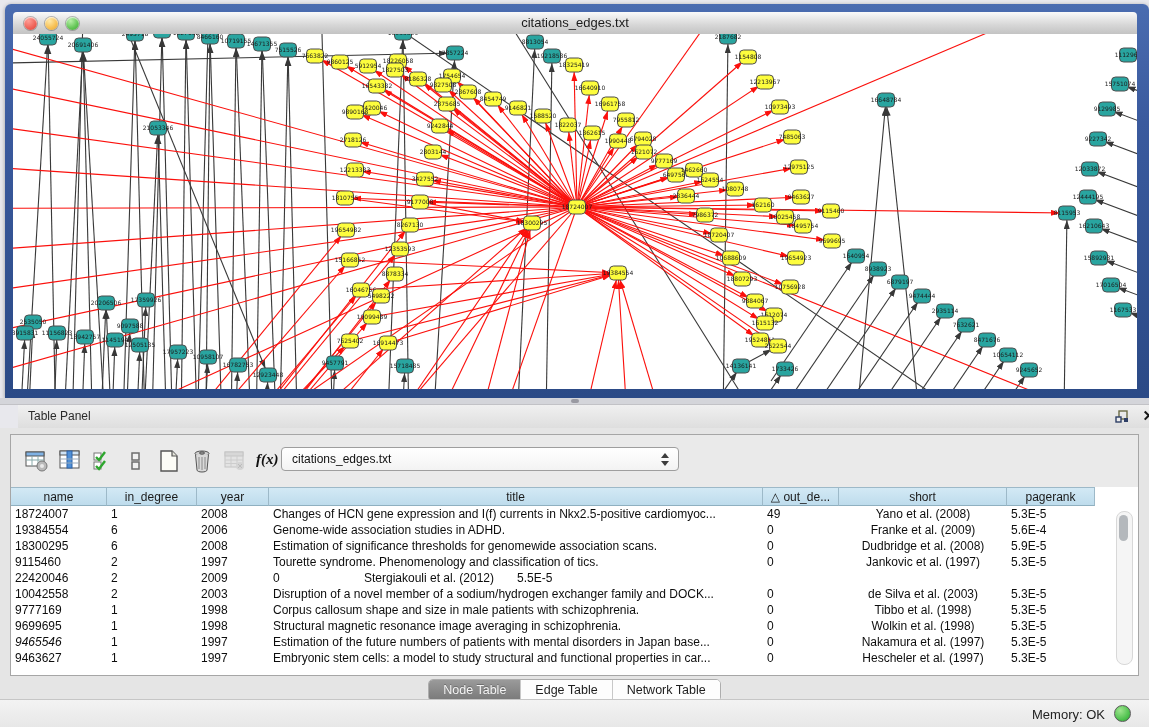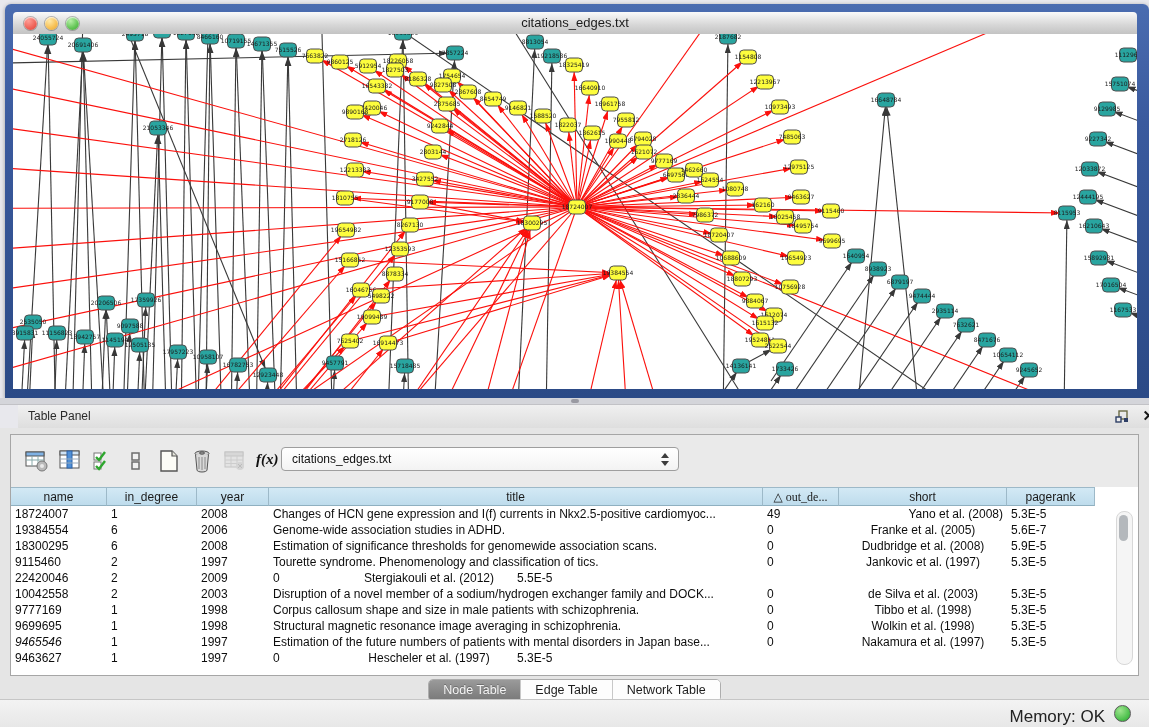--- a/index.html
+++ b/index.html
@@ -65,21 +65,21 @@
   .tabs-row{position:absolute;left:0;top:244px;width:100%;height:26px;display:flex;justify-content:center;}
   .seg-wrap{display:flex;height:21px;border:1px solid #adadad;border-radius:5px;overflow:hidden;
       box-shadow:0 1px 1px rgba(255,255,255,.8);background:#fdfdfd;}
   .seg{padding:0 14px;font-size:12.5px;color:#1d1d1d;line-height:21px;border-right:1px solid #c8c8c8;background:#fdfdfd;}
   .seg:last-child{border-right:none;}
   .seg.sel{background:linear-gradient(180deg,#9a9a9a,#787878);color:#f4f4f4;text-shadow:0 -1px 0 rgba(0,0,0,.25);}
 
   
   .status-bar{position:absolute;left:0;top:699px;width:1149px;height:28px;
       background:linear-gradient(180deg,#f3f3f3,#e7e7e7);border-top:1px solid #c6c6c6;}
-  .mem{position:absolute;right:44px;top:7px;font-size:17px;color:#222;}
+  .mem{position:absolute;right:44px;top:7px;font-size:13px;color:#222;}
   .mem-dot{position:absolute;right:18px;top:5px;width:15px;height:15px;border-radius:50%;
       background:radial-gradient(circle at 35% 30%,#9fe58f,#4cc04c 65%,#2f9a38);border:1px solid #5a5a5a;}
 </style>
 </head>
 <body>
 
 <div class="net-window">
   <div class="titlebar">
     <div class="lights">
       <div class="light red"></div>
@@ -852,42 +852,42 @@
         </div>
       </div>
     </div>
 
     <div class="grid-bg"></div>
     <div class="thead">
         <div class="th" style="width: 96px;">name</div>
         <div class="th" style="width: 90px;">in_degree</div>
         <div class="th" style="width: 72px;">year</div>
         <div class="th" style="width: 494px;">title</div>
-        <div class="th" style="width: 76px; font-family: Liberation Serif, serif;">△ out_de...</div>
+        <div class="th" style="width: 76px;">△ out_de...</div>
         <div class="th" style="width: 168px;">short</div>
         <div class="th" style="width: 88px;">pagerank</div>
       </div>
     <div class="trows">
         <div class="tr">
           <div class="td" style="width: 96px;">18724007</div>
           <div class="td" style="width: 90px;">1</div>
           <div class="td" style="width: 72px;">2008</div>
           <div class="td" style="width: 494px;">Changes of HCN gene expression and I(f) currents in Nkx2.5-positive cardiomyoc...</div>
           <div class="td" style="width: 76px;">49</div>
-          <div class="td center" style="width: 168px; text-align: right;">Yano et al. (2008)</div>
+          <div class="td center" style="width: 168px;">Yano et al. (2008)</div>
           <div class="td" style="width: 88px;">5.3E-5</div>
         </div>
         <div class="tr">
           <div class="td" style="width: 96px;">19384554</div>
           <div class="td" style="width: 90px;">6</div>
           <div class="td" style="width: 72px;">2006</div>
           <div class="td" style="width: 494px;">Genome-wide association studies in ADHD.</div>
           <div class="td" style="width: 76px;">0</div>
-          <div class="td center" style="width: 168px;">Franke et al. (2005)</div>
-          <div class="td" style="width: 88px;">5.6E-7</div>
+          <div class="td center" style="width: 168px;">Franke et al. (2009)</div>
+          <div class="td" style="width: 88px;">5.6E-4</div>
         </div>
         <div class="tr">
           <div class="td" style="width: 96px;">18300295</div>
           <div class="td" style="width: 90px;">6</div>
           <div class="td" style="width: 72px;">2008</div>
           <div class="td" style="width: 494px;">Estimation of significance thresholds for genomewide association scans.</div>
           <div class="td" style="width: 76px;">0</div>
           <div class="td center" style="width: 168px;">Dudbridge et al. (2008)</div>
           <div class="td" style="width: 88px;">5.9E-5</div>
         </div>
@@ -941,20 +941,21 @@
           <div class="td" style="width: 72px;">1997</div>
           <div class="td" style="width: 494px;">Estimation of the future numbers of patients with mental disorders in Japan base...</div>
           <div class="td" style="width: 76px;">0</div>
           <div class="td center" style="width: 168px;">Nakamura et al. (1997)</div>
           <div class="td" style="width: 88px;">5.3E-5</div>
         </div>
         <div class="tr">
           <div class="td" style="width: 96px;">9463627</div>
           <div class="td" style="width: 90px;">1</div>
           <div class="td" style="width: 72px;">1997</div>
+          <div class="td" style="width: 494px;">Embryonic stem cells: a model to study structural and functional properties in car...</div>
           <div class="td" style="width: 76px;">0</div>
           <div class="td center" style="width: 168px;">Hescheler et al. (1997)</div>
           <div class="td" style="width: 88px;">5.3E-5</div>
         </div>
       </div>
     <div class="vscroll">
       <div class="vthumb"></div>
     </div>
 
     <div class="tabs-row">

